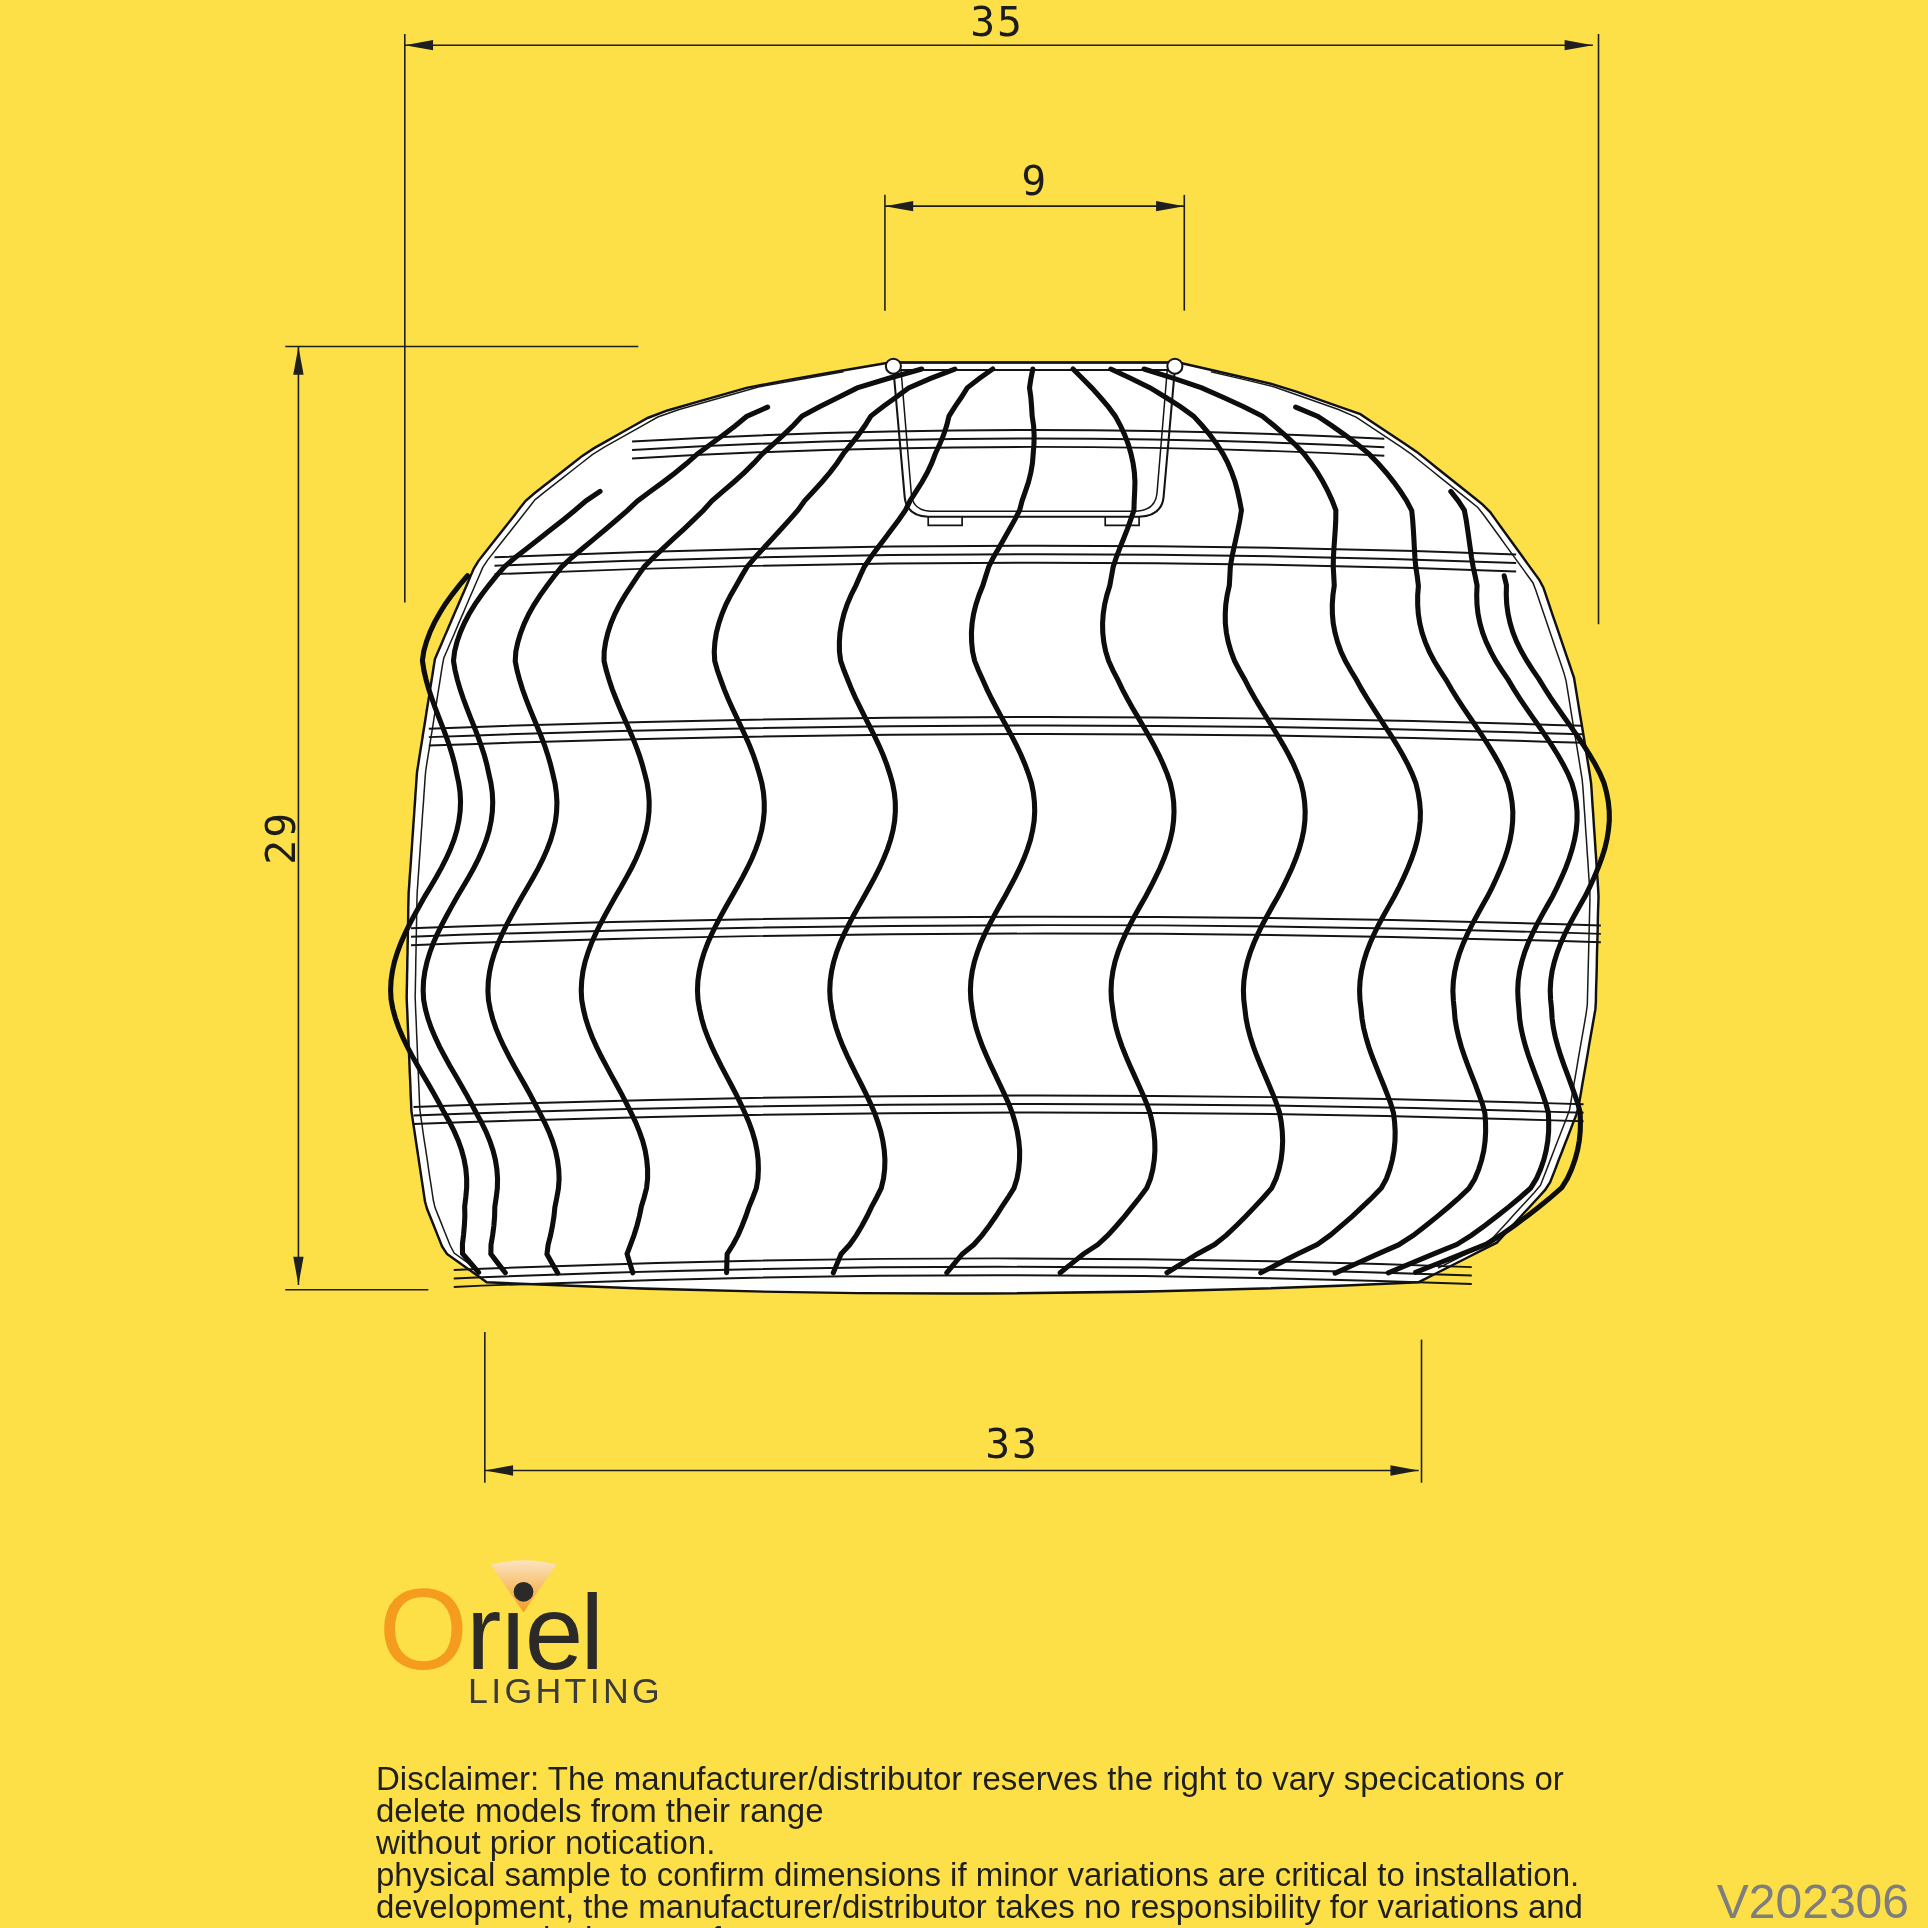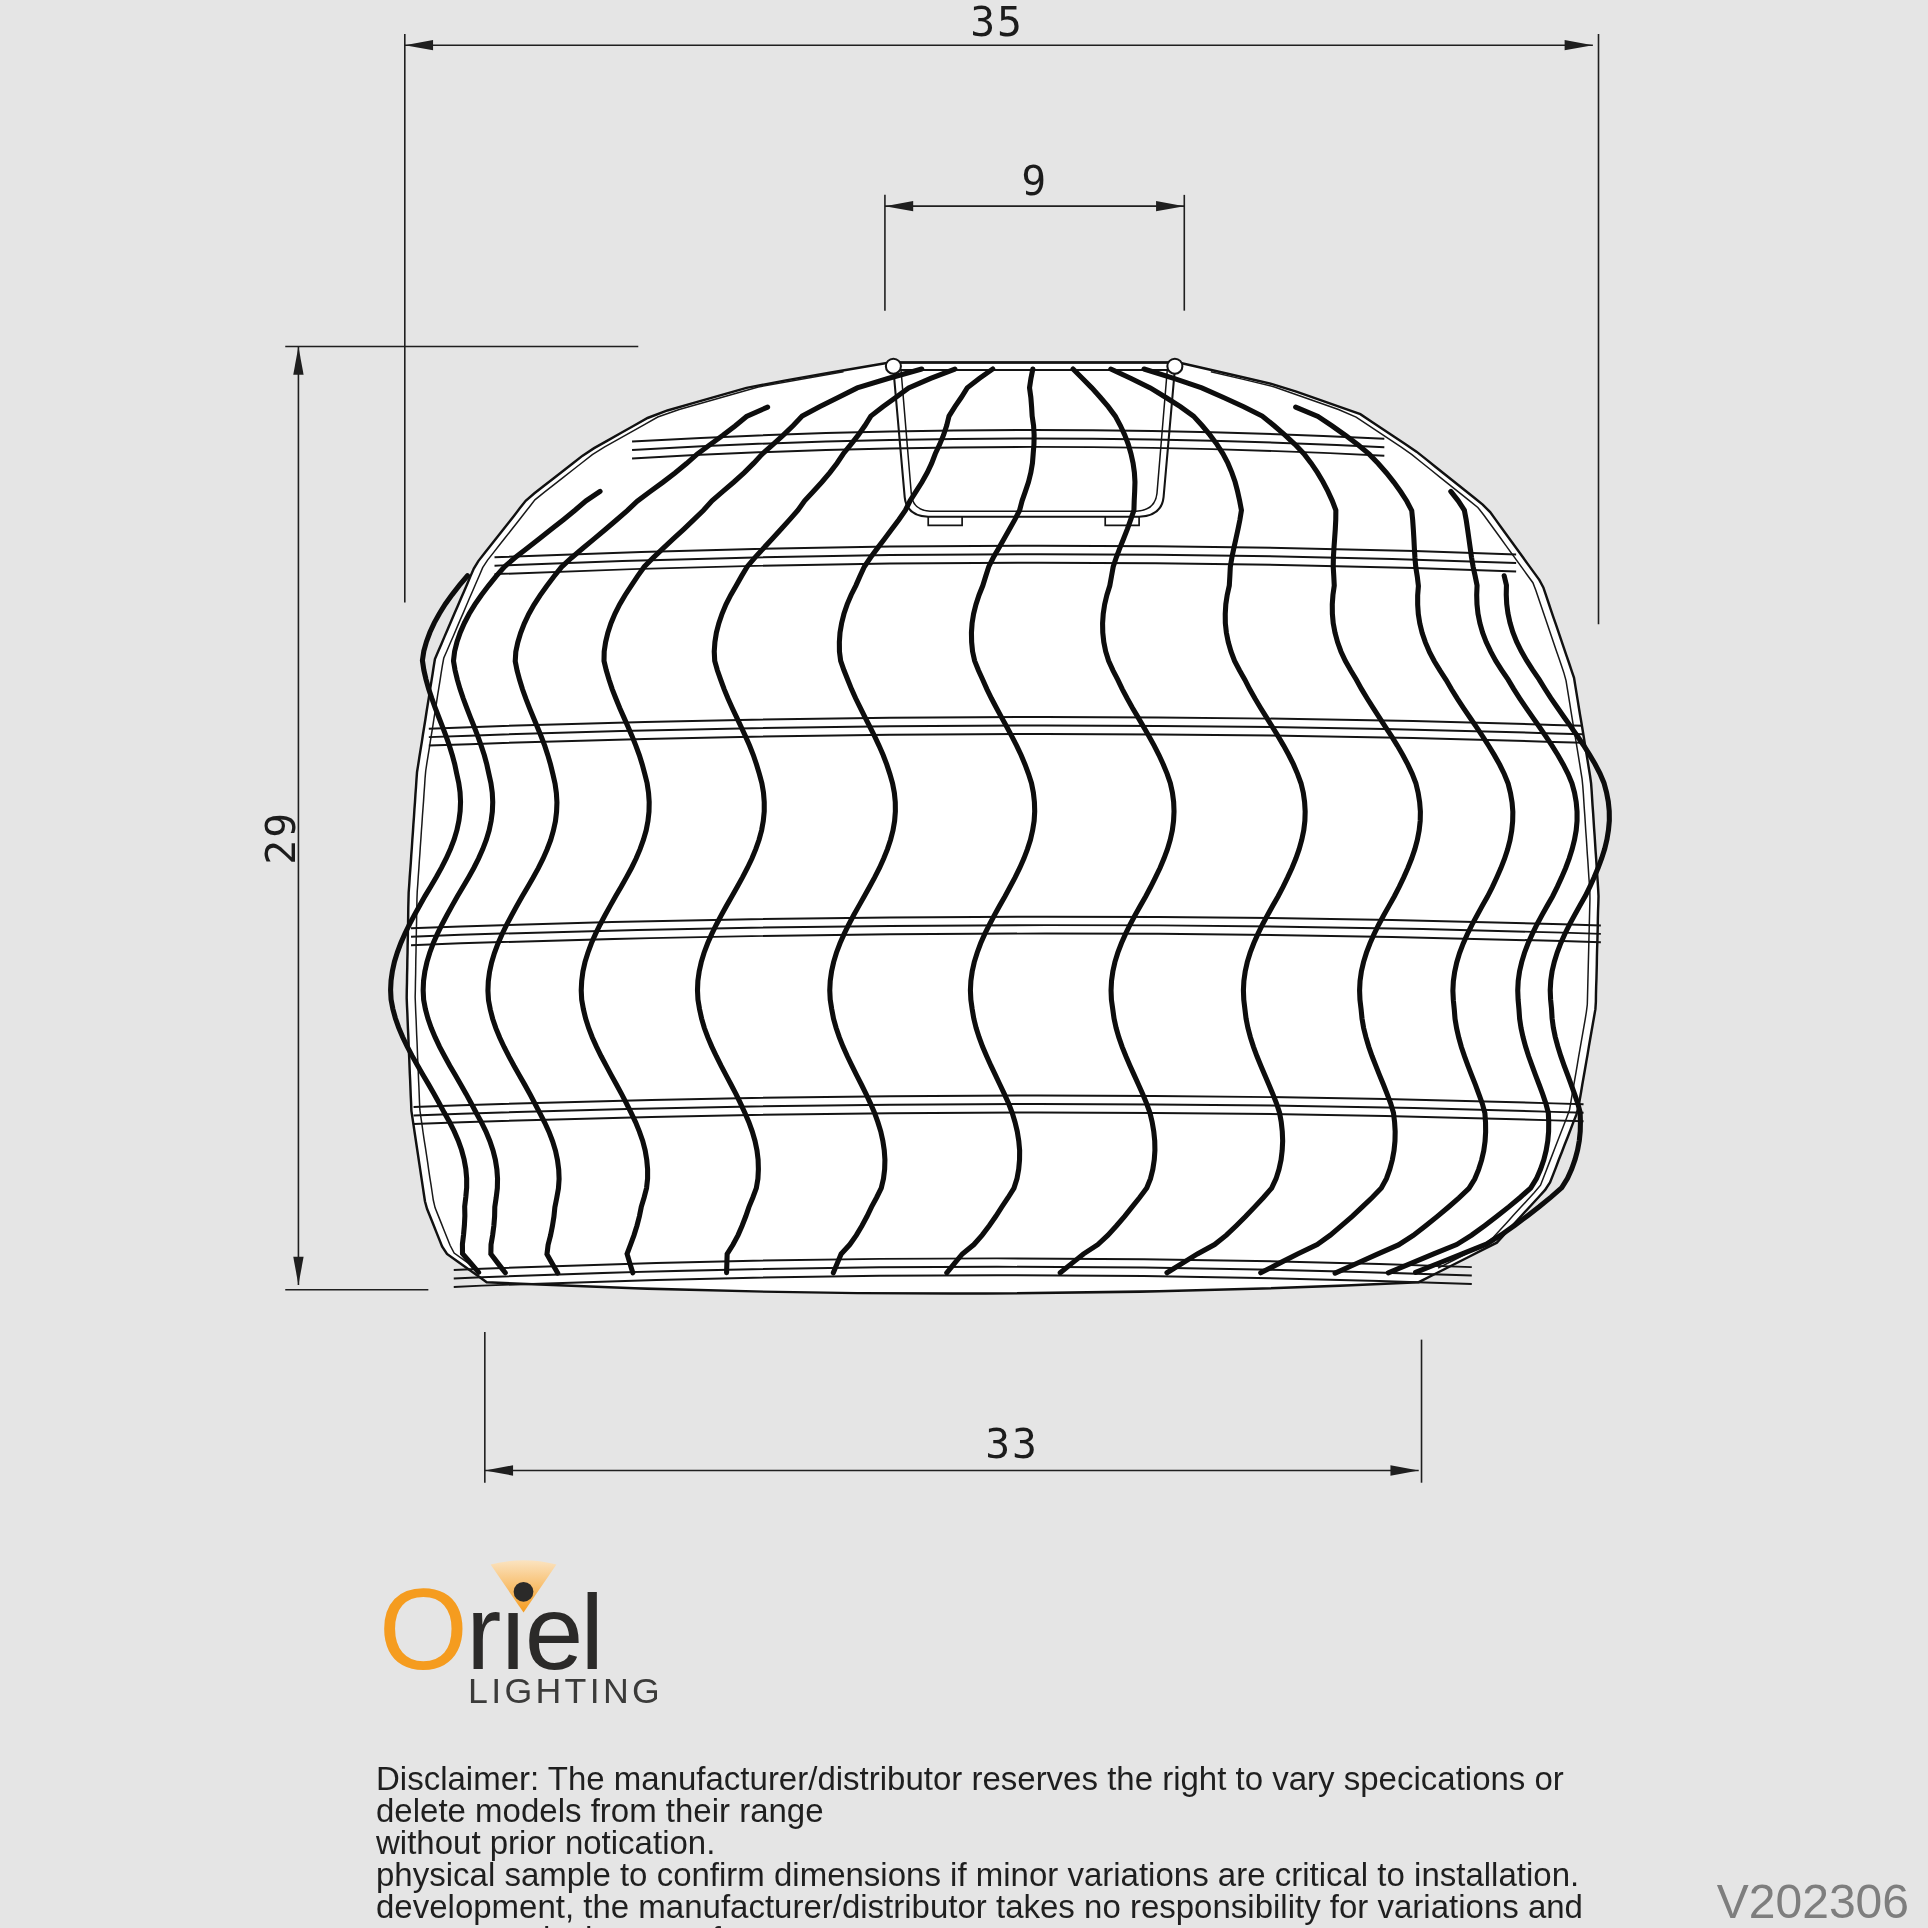--- a/index.html
+++ b/index.html
@@ -1,17 +1,17 @@
 <!DOCTYPE html>
 <html style="font-size:15px"><head>
 <meta charset="utf-8">
 <style>
   html,body { margin:0; padding:0; background:#ffffff; }
   .canvas {
-    position:relative; width:1928px; height:1928px; background:#e5e5e5;
+    position:relative; width:1928px; height:1928px; background:#fde047;
     overflow:hidden; font-family:"Liberation Sans", sans-serif;
   }
   svg.draw { position:absolute; left:0; top:0; }
   .dim-text {
     font-family:"DejaVu Sans Mono", monospace;
     font-size:44px; fill:#1c1c1c; letter-spacing:2px;
   }
   .thin  { stroke:#1f1f1f; stroke-width:1.7; fill:none; }
   .arrow { fill:#1f1f1f; stroke:none; }
 

